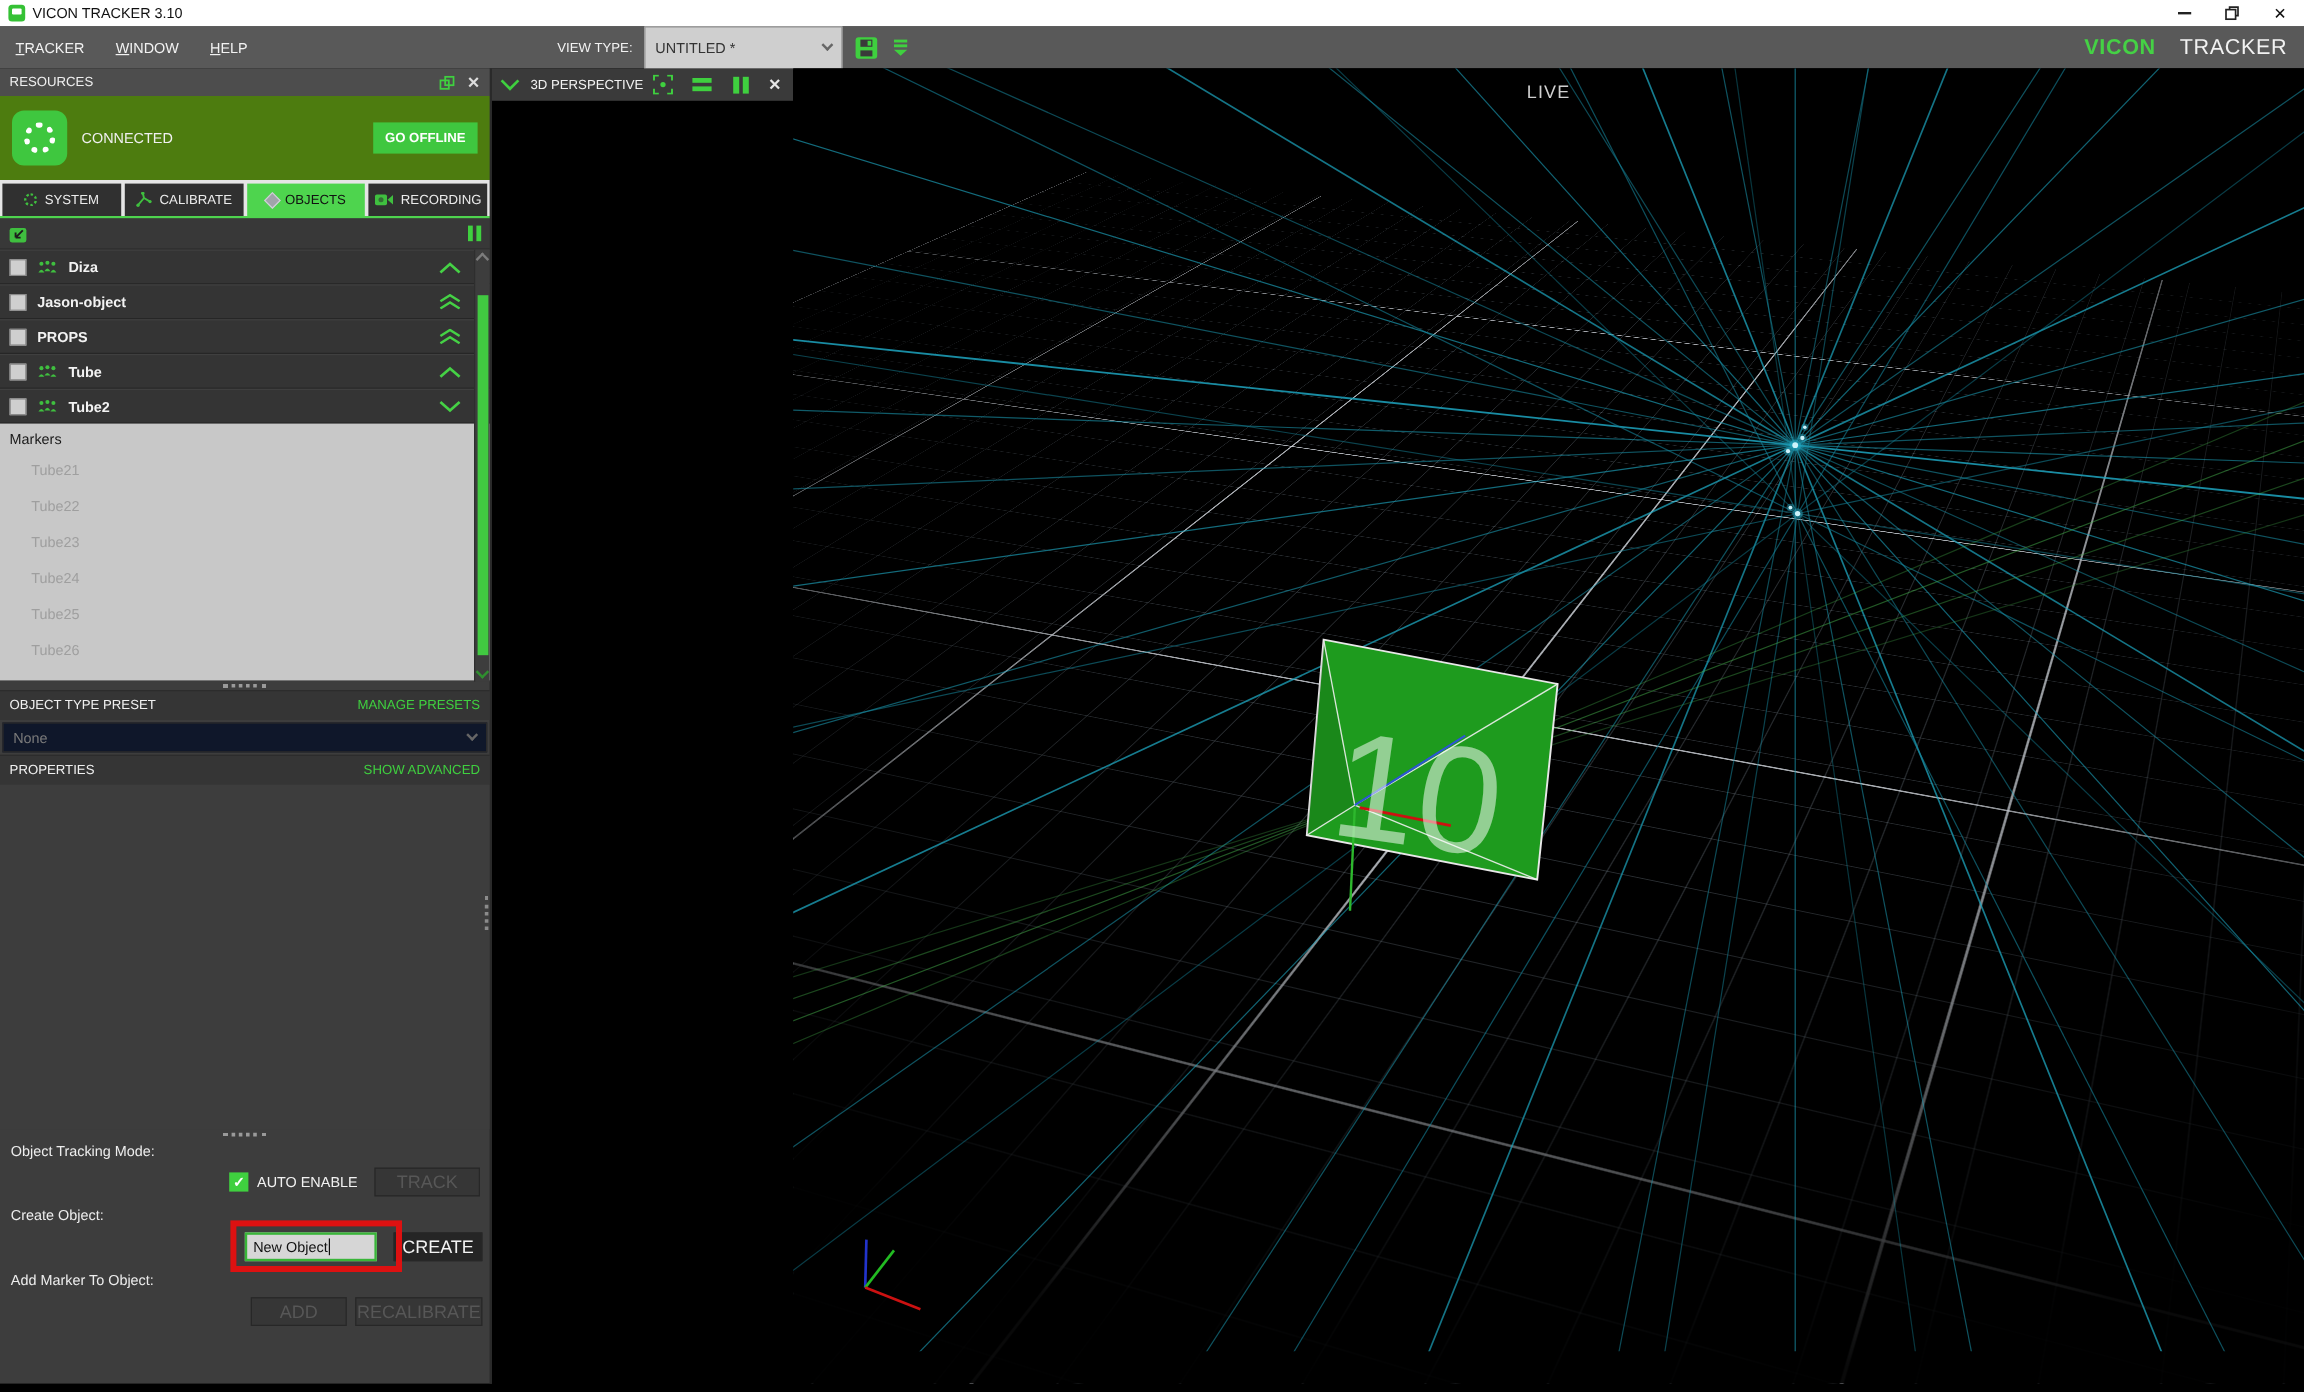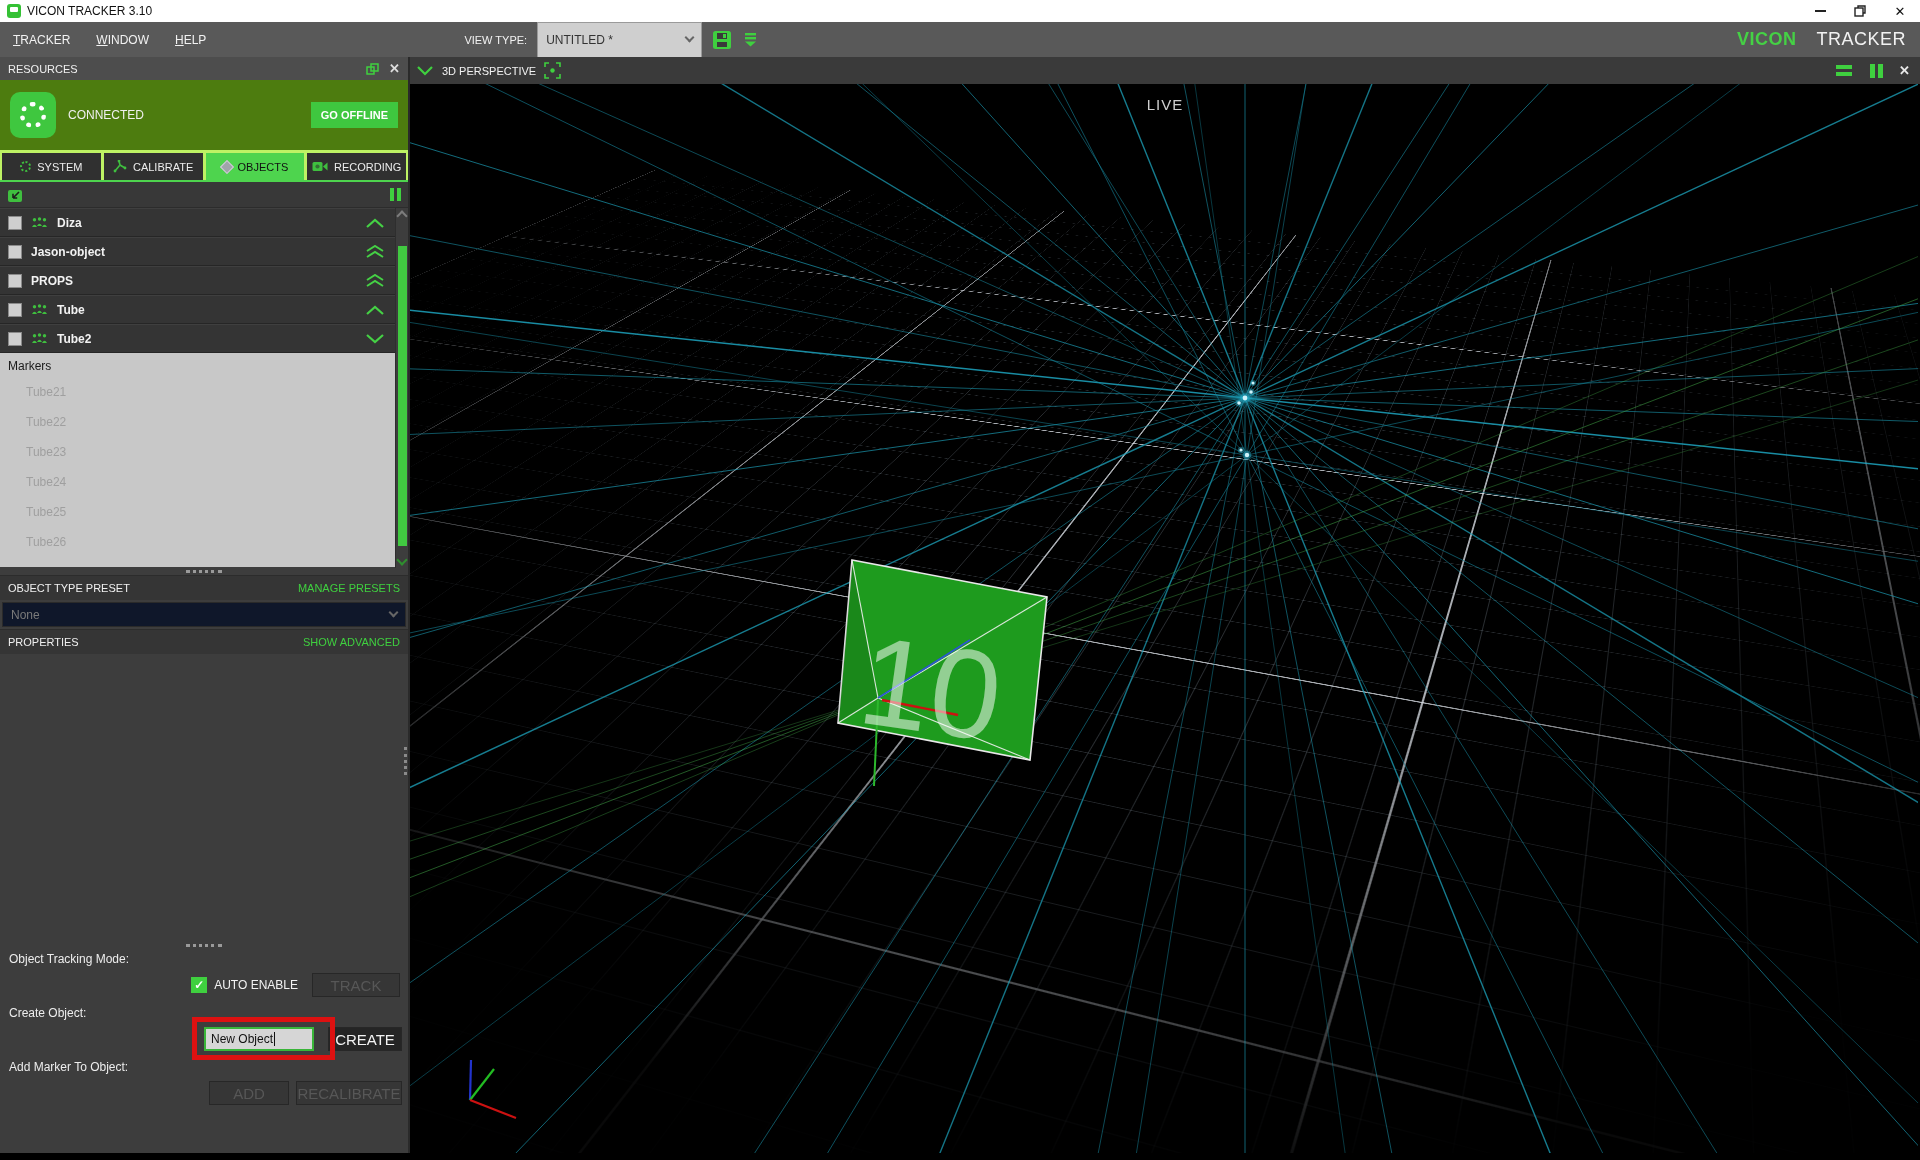--- a/index.html
+++ b/index.html
@@ -38,21 +38,21 @@
   .panel-header .t { color:#f0f0f0; font-size:11px; flex:1; }
   .panel-header .hicon { margin-left:10px; display:flex; align-items:center; }
   .panel-close { color:#ddd; font-size:13px; font-weight:bold; }
 
   .connected-row { height:70px; background:#4d7c0f; display:flex; align-items:center; padding:0 10px; }
   .conn-icon { width:46px; height:46px; background:#3fc73f; border-radius:10px; display:flex; align-items:center; justify-content:center; }
   .conn-ring { width:26px; height:26px; border:5px dotted #fff; border-radius:50%; }
   .conn-text { color:#f0f0f0; font-size:12px; margin-left:12px; flex:1; }
   .go-offline { background:#3fc73f; color:#fff; font-size:11px; font-weight:bold; border:none; padding:7px 10px; }
 
-  .tabs-row { display:flex; gap:3px; padding:3px 2px 0 2px; background:#bef264; }
+  .tabs-row { display:flex; gap:3px; padding:3px 2px 0 2px; background:#e5e5e5; }
   .tab { flex:1; height:27px; background:#303030; color:#ececec; font-size:11px; display:flex; align-items:center; justify-content:center; gap:6px; }
   .tab.active { background:#4ed44e; color:#111; }
   .tab-underline { height:2px; background:#4ed44e; }
   .diamond { width:10px; height:10px; background:#a0a4aa; border:1px solid #cfd2d6; transform:rotate(45deg); }
   .dotring { width:11px; height:11px; border:2px dotted #3fbf3f; border-radius:50%; }
 
   .list-toolbar { height:26px; background:#383838; display:flex; align-items:center; padding:0 7px; border-bottom:1px solid #2c2c2c; }
   .list-toolbar .spacer { flex:1; }
   .pause-pair { display:flex; gap:3px; }
   .pause-pair span { width:4px; height:13px; background:#3fd03f; }
@@ -98,21 +98,21 @@
   .create-row { position:relative; padding-right:6px; }
   .fake-input { width:110px; height:24px; background:#d6d6d6; border:2px solid #39b539; display:flex; align-items:center; padding:0 5px; }
   .fake-input .txt { font-size:12px; color:#111; white-space:nowrap; }
   .caret { display:inline-block; width:1px; height:14px; background:#111; margin-left:1px; }
   .create-btn { width:74px; }
   .red-annot { position:absolute; left:192px; top:-6px; width:143px; height:43px; border:5px solid #dd1111; pointer-events:none; z-index:5; }
   .add-btn { width:80px; } .recal-btn { width:106px; }
   .addrow { gap:7px; padding-right:6px; }
 
   
-  .viewport { flex:1; display:flex; flex-direction:column; position:relative; }
+  .viewport { flex:1; display:flex; position:relative; }
   .vp-header { height:27px; background:#3a3a3a; display:flex; align-items:center; padding:0 10px 0 6px; gap:8px; }
   .vp-title { color:#f2f2f2; font-size:11px; }
   .vp-header .spacer { flex:1; }
   .menu-bars { display:flex; flex-direction:column; gap:3px; }
   .menu-bars span { width:16px; height:4px; background:#3fd03f; }
   .vp-close { color:#e8e8e8; font-size:13px; font-weight:bold; margin-left:8px; }
 
   .scene { position:relative; flex:1; background:#000; overflow:hidden; }
   .grid-plane { position:absolute; left:-745px; top:-740px; width:3000px; height:2600px;
     background-image:

